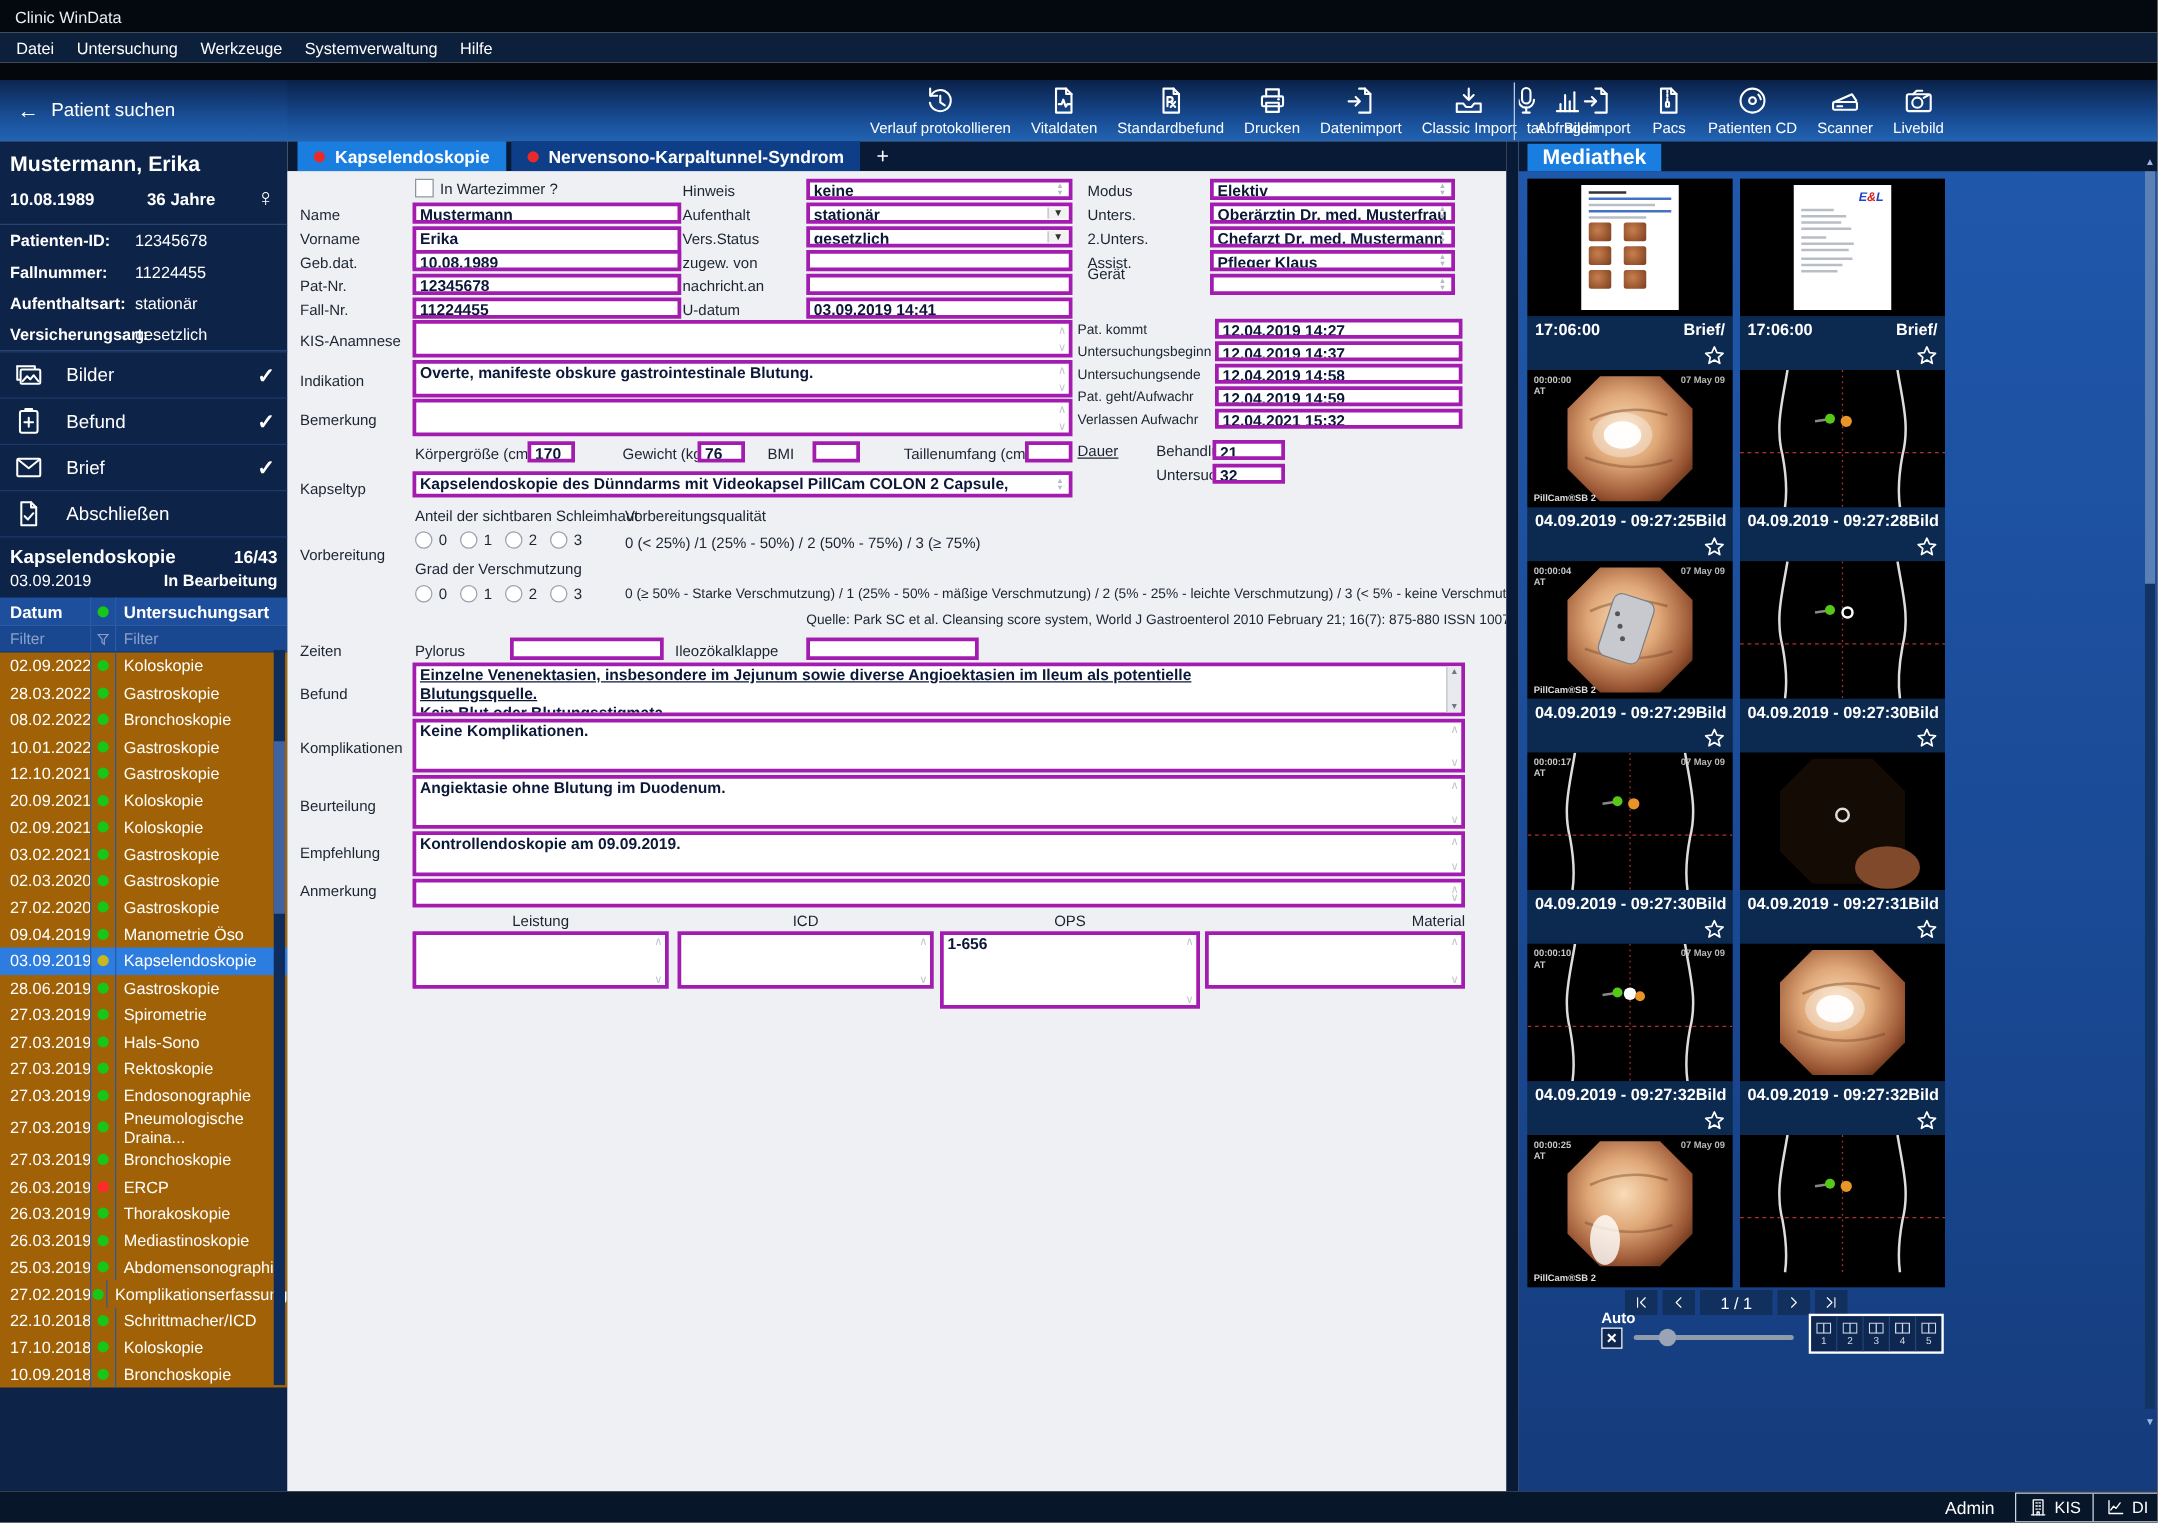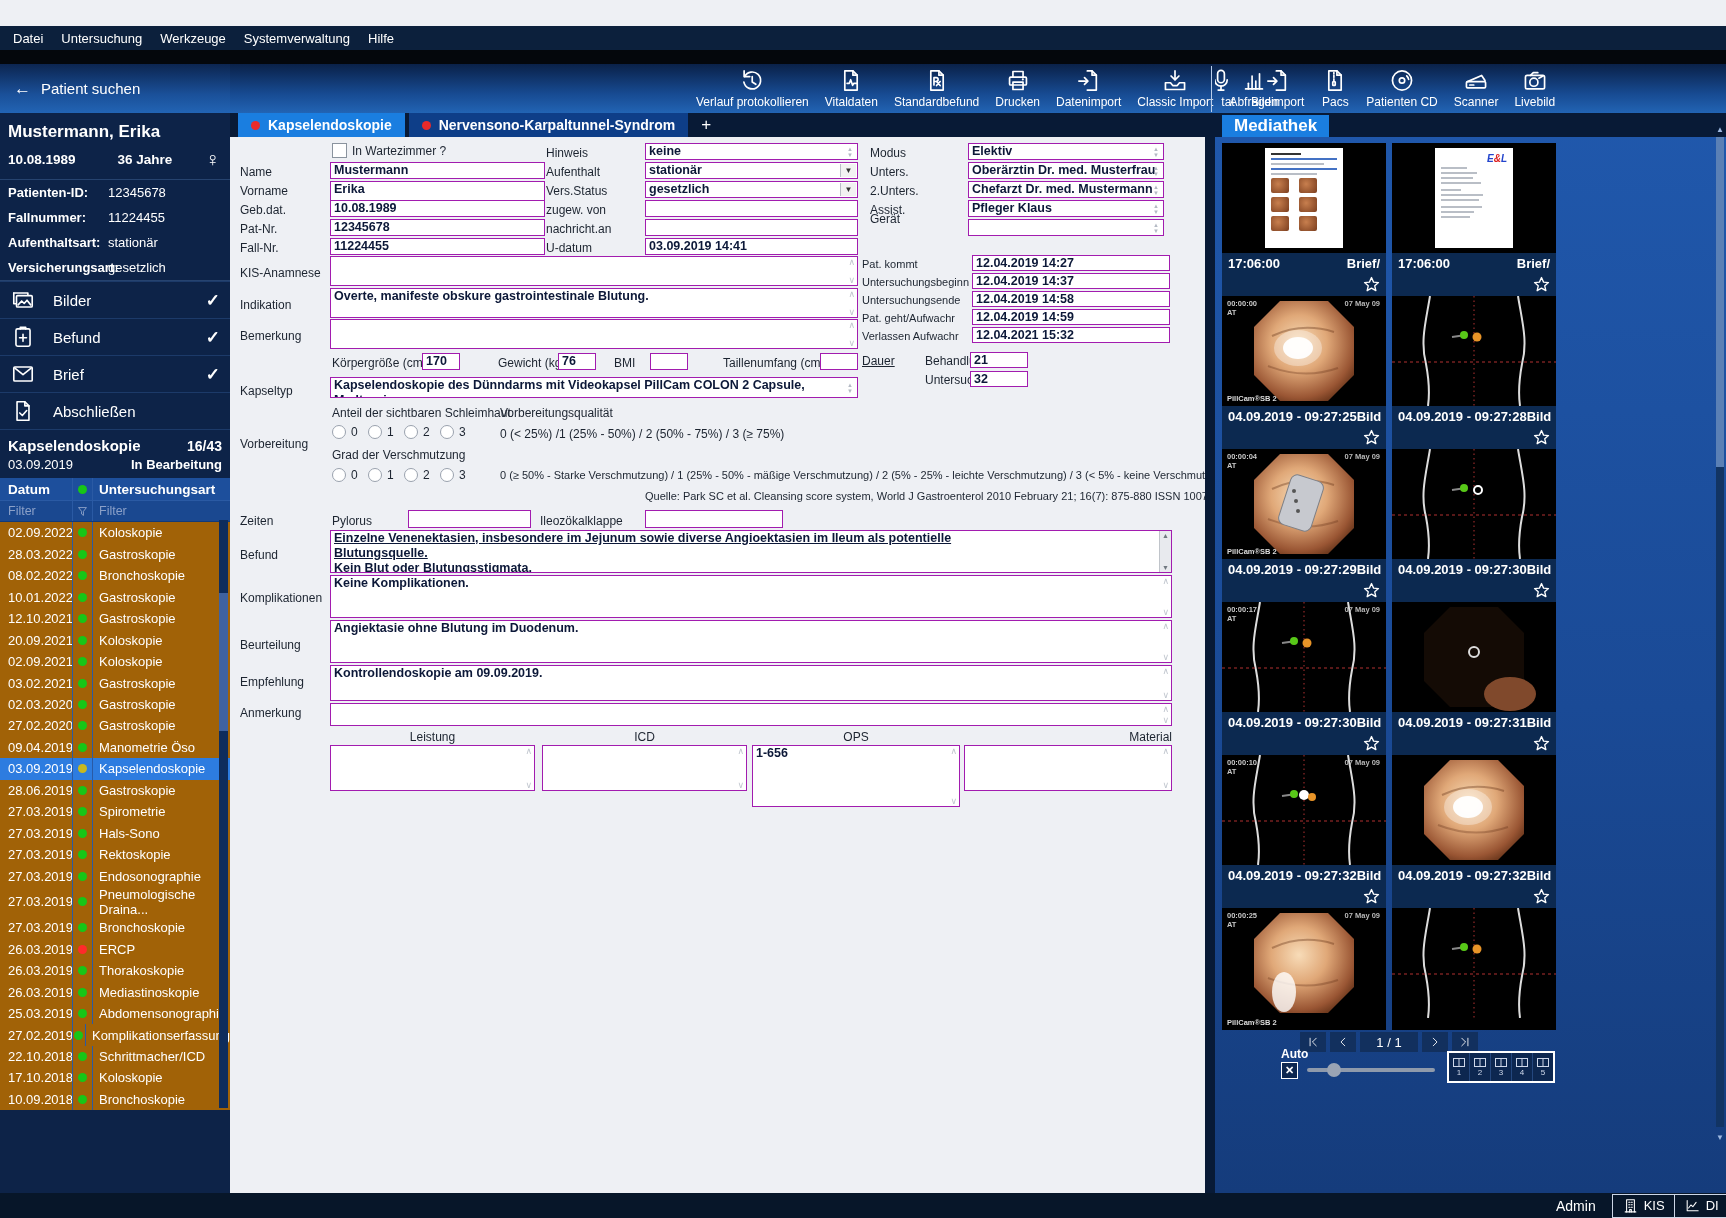--- a/index.html
+++ b/index.html
@@ -56,21 +56,21 @@
   #tabbar{left:230px;top:113px;width:975px;height:24px;background:#081a36;display:flex;align-items:stretch;gap:4px;padding-left:8px;box-sizing:border-box;}
   .tab{display:flex;align-items:center;gap:8px;padding:0 13px;font-weight:bold;font-size:14px;color:#fff;cursor:default;}
   .tab.on{background:#1a7ee0;}
   .tab.off{background:#0e3e88;}
   .reddot{width:9px;height:9px;border-radius:50%;background:#e82a2a;}
   .plus{color:#fff;font-size:17px;display:flex;align-items:center;padding:0 9px;}
   
   #form{left:230px;top:137px;width:975px;height:1056px;background:#eef0f4;overflow:hidden;}
   .flbl{font-size:12px;color:#1c2430;white-space:nowrap;}
   .f11{font-size:11px;}
-  .fbox{background:#fff;border:1px solid #a21caf;box-sizing:border-box;overflow:hidden;}
+  .fbox{background:#fff;border:3px solid #a21caf;box-sizing:border-box;overflow:hidden;}
   .bv{font-weight:bold;color:#0c1838;font-size:12.5px;padding:0 3px;line-height:15px;white-space:pre-line;}
   .bv.ul{text-decoration:underline;}
   .spin{position:absolute;right:1px;top:0;bottom:0;width:12px;display:flex;flex-direction:column;justify-content:center;align-items:center;color:#b4bac4;font-size:6px;line-height:6px;}
   .dd{position:absolute;right:1px;top:1px;bottom:1px;width:15px;background:#f2f2f2;border-left:1px solid #b9bec6;display:flex;align-items:center;justify-content:center;font-size:8px;color:#333;}
   .spin2a{position:absolute;right:2px;top:0;font-size:9px;color:#c0c6ce;line-height:10px;}
   .spin2b{position:absolute;right:2px;bottom:0;font-size:9px;color:#c0c6ce;line-height:10px;}
   .tascroll{position:absolute;right:0;top:0;bottom:0;width:12px;background:#e8eaee;border-left:1px solid #c0c4ca;display:flex;flex-direction:column;justify-content:space-between;align-items:center;font-size:7px;color:#707880;padding:1px 0;box-sizing:border-box;}
   .rgrp{display:flex;align-items:center;gap:5px;font-size:12px;color:#1c2430;}
   .rc{width:12px;height:12px;border:1px solid #9aa2ae;border-radius:50%;background:#fff;display:inline-block;}
   .cb{width:13px;height:13px;border:1px solid #8a939e;background:#fff;display:inline-block;}
@@ -115,20 +115,23 @@
   .sb-user{margin-left:1556px;font-size:14px;}
   .sb-grp{margin-left:16px;display:flex;height:22px;border:1px solid #ccd6e6;align-items:stretch;}
   .sb-it{display:flex;align-items:center;gap:5px;padding:0 9px;border-left:1px solid #ccd6e6;font-size:13px;}
   .sb-it:first-child{border-left:none;text-align:center;}
   .ic{color:#fff;}
 </style>
 </head>
 <body>
 
 <div id="app">
+  <div class="titlebar abs">
+    <span>Clinic WinData</span>
+  </div>
   <div id="menubar" class="abs">
       <span class="menu-item">Datei</span>
       <span class="menu-item">Untersuchung</span>
       <span class="menu-item">Werkzeuge</span>
       <span class="menu-item">Systemverwaltung</span>
       <span class="menu-item">Hilfe</span>
     </div>
   <div class="blackstrip abs"></div>
   <div id="toolbar" class="abs">
     <div id="tb-g1">

